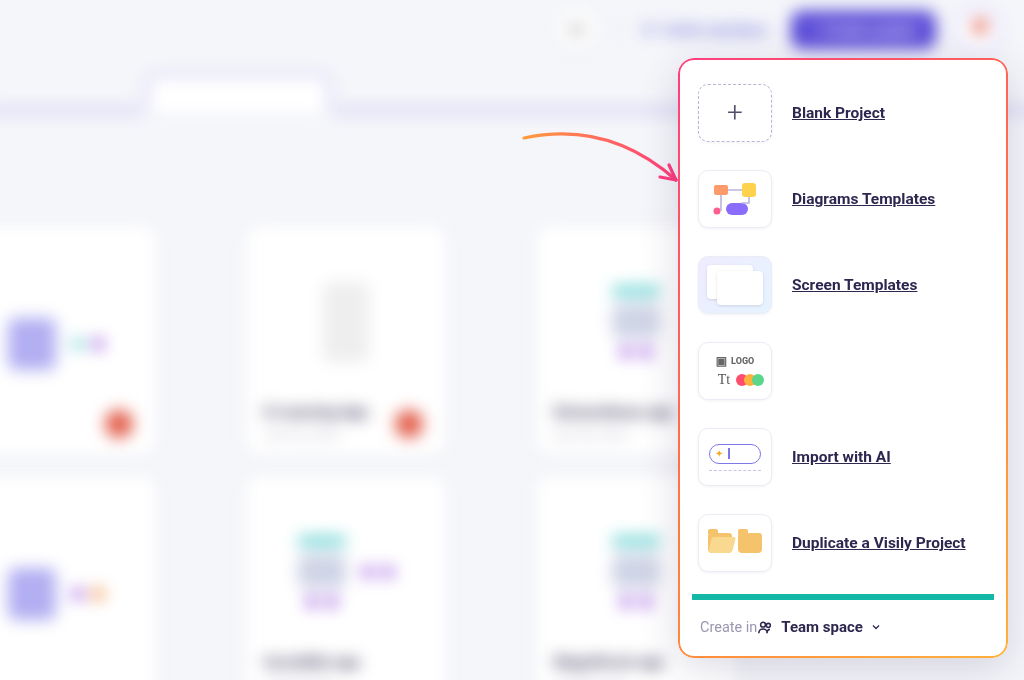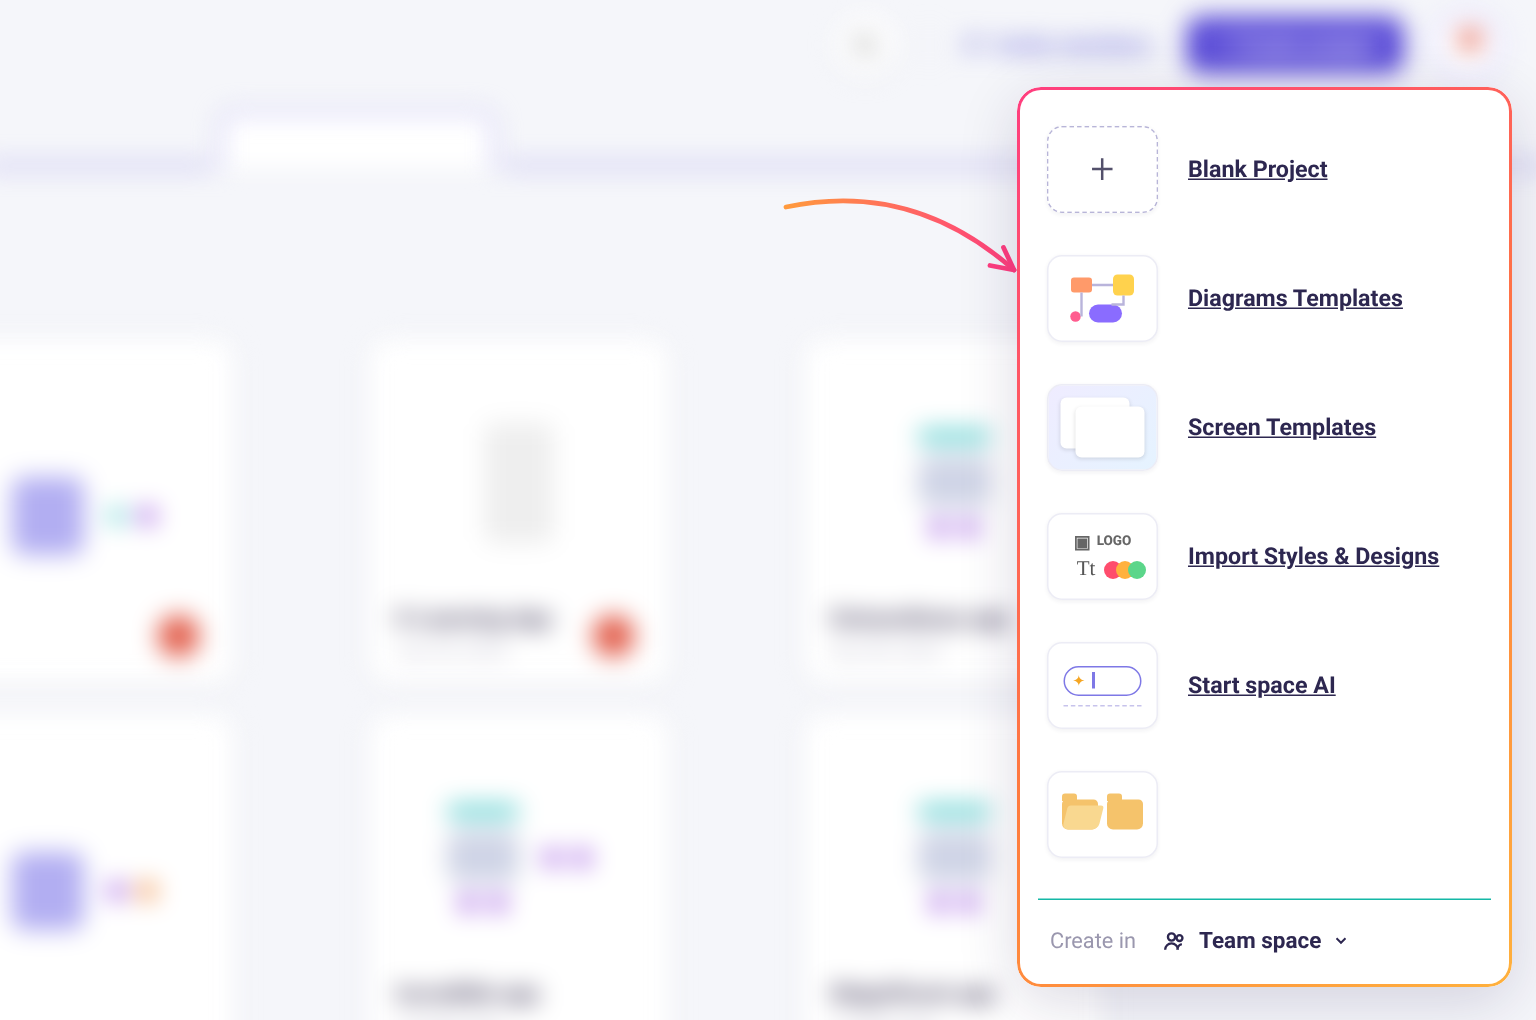--- a/index.html
+++ b/index.html
@@ -49,21 +49,21 @@
     background:linear-gradient(140deg,#ff3d7f 0%,#ff7b3d 55%,#ffb13d 100%);
     -webkit-mask:linear-gradient(#000 0 0) content-box,linear-gradient(#000 0 0);
     -webkit-mask-composite:xor;mask-composite:exclude;pointer-events:none;}
   .panel-inner{position:relative;padding:10px 12px 0;height:100%;box-sizing:border-box;
     display:flex;flex-direction:column;}
   .opt{display:flex;align-items:center;gap:20px;padding:14px 6px;border-radius:12px;cursor:pointer;}
   .tile{width:72px;height:56px;border-radius:10px;border:1px solid #ececf5;background:#fff;
     display:flex;align-items:center;justify-content:center;box-shadow:0 1px 3px rgba(30,30,60,.06);
     flex:0 0 72px;}
   .opt-label{color:#2d2750;font-weight:700;font-size:15.5px;text-decoration:underline;}
-  .footer{margin-top:auto;border-top:1px solid #14b8a6;padding:18px 8px 20px;display:flex;align-items:center;gap:18px;}
+  .footer{margin-top:auto;border-top:6px solid #14b8a6;padding:18px 8px 20px;display:flex;align-items:center;}
   .footer .hint{color:#9a97ae;font-size:14.5px;}
   .team{color:#2d2750;font-weight:700;font-size:15px;display:flex;align-items:center;gap:7px;}
 
   
   .tile-blank{border:1.5px dashed #b8b5d8;}
   .plus{font-size:28px;color:#53506b;font-weight:300;line-height:1;}
   .tile-screens{position:relative;background:linear-gradient(135deg,#efecff 0%,#e5f3ff 100%);}
   .mini-card{position:absolute;width:46px;height:34px;background:#fff;border-radius:4px;
     box-shadow:0 1px 3px rgba(0,0,0,.12);}
   .mca{left:8px;top:8px}.mcb{right:8px;bottom:8px}
@@ -254,39 +254,39 @@
         </div>
         <div style="display:flex;align-items:center;gap:6px">
           <span class="tt">Tt</span>
           <span class="swatch">
             <span class="sw" style="background:#ff4d6d"></span>
             <span class="sw" style="background:#ffb13d;margin-left:-4px"></span>
             <span class="sw" style="background:#5bd68a;margin-left:-4px"></span>
           </span>
         </div>
       </div>
-      <div class="opt-label">Import Styles &amp; Designs</div>
     </div>
 
     <div class="opt">
       <div class="tile tile-ai">
         <div class="pill">
           <span class="spark">✦</span>
           <span class="caret"></span>
         </div>
         <div class="dashes"></div>
       </div>
-      <div class="opt-label">Start space AI</div>
+      <div class="opt-label">Import with AI</div>
     </div>
 
     <div class="opt">
       <div class="tile tile-dup">
         <span class="folder open"></span>
         <span class="folder"></span>
       </div>
+      <div class="opt-label">Duplicate a Visily Project</div>
     </div>
 
     <div class="footer">
       <span class="hint">Create in</span>
       <div class="team">
         <svg width="17" height="17" viewBox="0 0 24 24" fill="none" stroke="currentColor" stroke-width="2.2">
             <circle cx="8.5" cy="8" r="3.4"></circle>
             <circle cx="16" cy="9" r="2.8"></circle>
             <path d="M2.5 20c0-3.3 2.7-6 6-6s6 2.7 6 6M14 20c0-2.6 1.8-4.8 4.2-5.4"></path>
           </svg>

